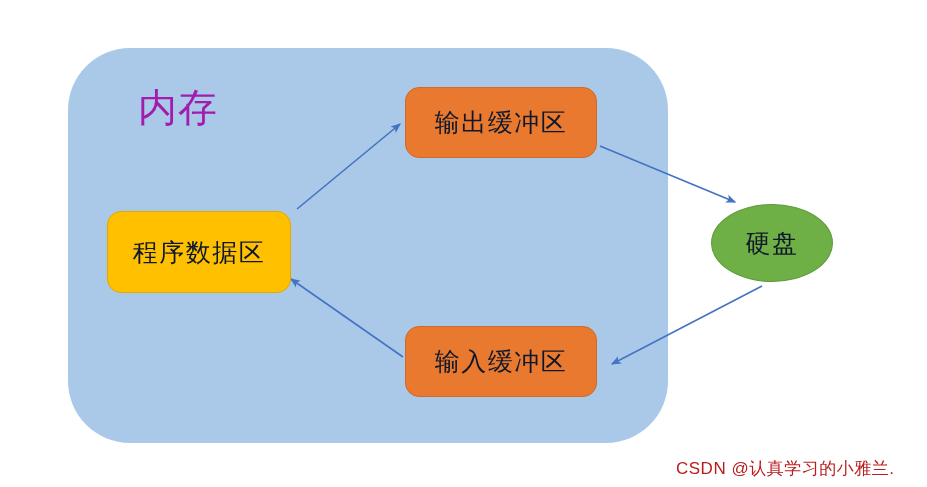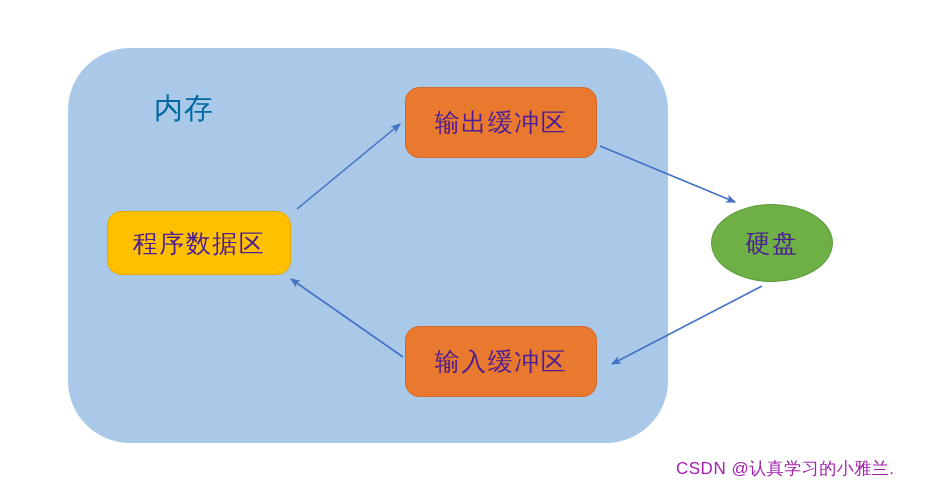--- a/index.html
+++ b/index.html
@@ -24,45 +24,45 @@
     left: 68px;
     top: 48px;
     width: 600px;
     height: 395px;
     background: #AAC9E8;
     border-radius: 62px;
     box-sizing: border-box;
   }
   #memory-label {
     position: absolute;
-    left: 154px;
+    left: 138px;
     top: 90px;
-    font-size: 29px;
+    font-size: 39px;
     line-height: 36px;
-    color: #0369a1;
+    color: #a21caf;
     letter-spacing: 1px;
     white-space: nowrap;
   }
   
   .node {
     position: absolute;
     display: flex;
     align-items: center;
     justify-content: center;
     box-sizing: border-box;
-    color: #4c1d95;
+    color: #0f172a;
     font-size: 25px;
     letter-spacing: 1.5px;
     white-space: nowrap;
   }
   #node-program-data {
     left: 107px;
     top: 211px;
     width: 184px;
-    height: 64px;
+    height: 82px;
     background: #FFC000;
     border: 1px solid #E0A900;
     border-radius: 14px;
   }
   #node-output-buffer {
     left: 405px;
     top: 87px;
     width: 192px;
     height: 71px;
     background: #E8792F;
@@ -95,21 +95,21 @@
     width: 927px;
     height: 487px;
     pointer-events: none;
   }
   
   #watermark {
     position: absolute;
     left: 676px;
     top: 457px;
     font-size: 17px;
-    color: #a21caf;
+    color: #b91c1c;
     letter-spacing: 0.5px;
     white-space: nowrap;
   }
 </style>
 </head>
 <body>
 
 <div id="canvas">
 
   <div id="memory-container"></div>

